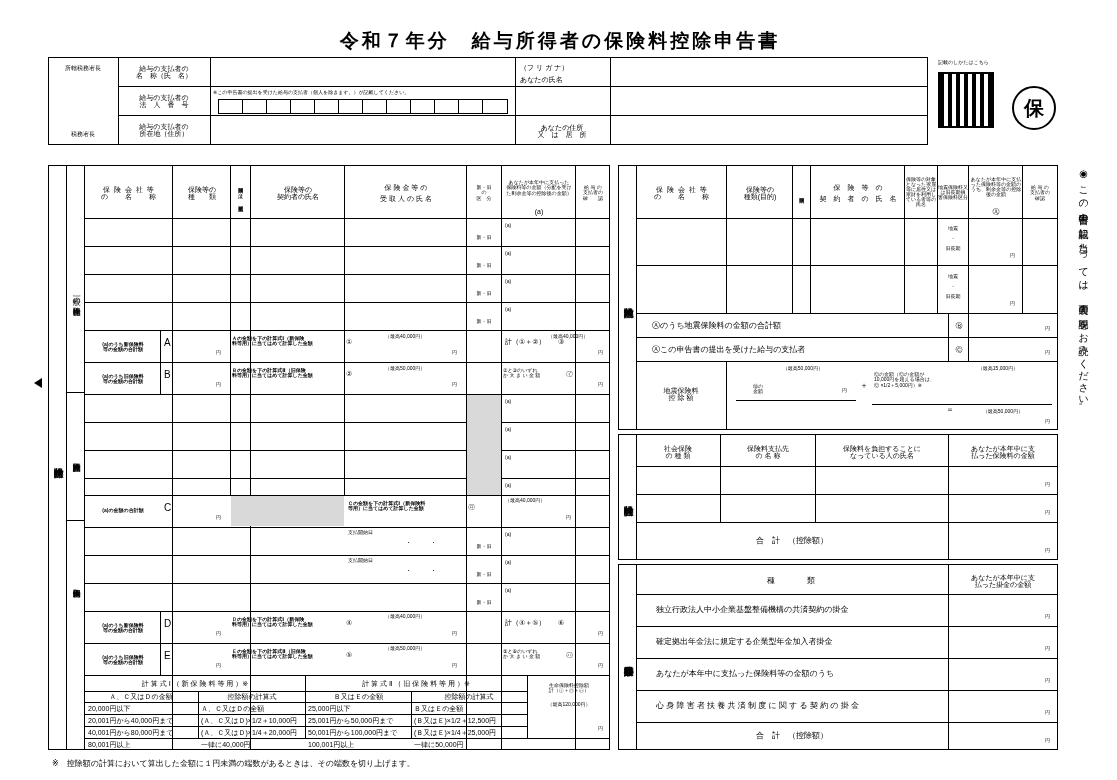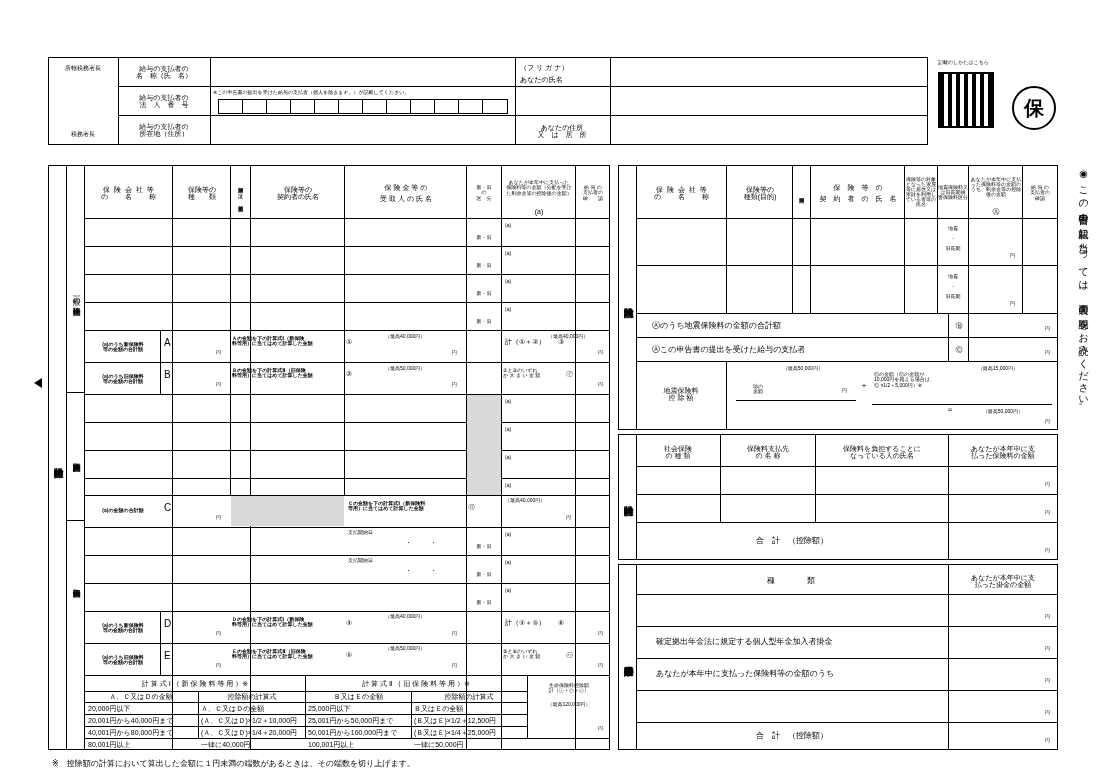--- a/index.html
+++ b/index.html
@@ -18,20 +18,21 @@
   .lg{font-size:10px;}
   .gray{background:#d9d9d9;}
   .title{font-size:19px;font-weight:bold;letter-spacing:3px;}
   .hair{position:absolute;background:#000;}
 </style>
 </head>
 <body>
 
 <div id="page">
 
+  <div class="t title c" style="left:180px;top:28px;width:760px;height:26px;">令和７年分　給与所得者の保険料控除申告書</div>
 
   <div class="bx" style="left:48px;top:57px;width:880px;height:88px;"></div>
 
   <div class="hair" style="left:118px;top:57px;width:1px;height:88px;"></div>
   <div class="t tiny c" style="left:50px;top:62px;width:66px;height:12px;">所轄税務署長</div>
   <div class="t tiny c" style="left:50px;top:128px;width:66px;height:12px;">税務署長</div>
 
   <div class="hair" style="left:210px;top:57px;width:1px;height:88px;"></div>
   <div class="hair" style="left:118px;top:86px;width:92px;height:1px;"></div>
   <div class="hair" style="left:118px;top:115px;width:92px;height:1px;"></div>
@@ -382,22 +383,24 @@
   <div class="hair" style="left:636px;top:626px;width:422px;height:1px;"></div>
   <div class="hair" style="left:636px;top:658px;width:422px;height:1px;"></div>
   <div class="hair" style="left:636px;top:690px;width:422px;height:1px;"></div>
   <div class="hair" style="left:636px;top:722px;width:422px;height:1px;"></div>
   <div class="hair" style="left:948px;top:564px;width:1px;height:186px;"></div>
 
   <div class="t md c" style="left:638px;top:572px;width:308px;height:18px;letter-spacing:2px;">種　　　類</div>
   <div class="t sm c" style="left:950px;top:570px;width:106px;height:22px;white-space:pre-line;">あなたが本年中に支
 払った掛金の金額</div>
 
-  <div class="t md cl" style="left:656px;top:635px;width:290px;height:14px;">確定拠出年金法に規定する個人型年金加入者掛金</div>
+  <div class="t md cl" style="left:656px;top:603px;width:290px;height:14px;">独立行政法人中小企業基盤整備機構の共済契約の掛金</div>
+  <div class="t md cl" style="left:656px;top:635px;width:290px;height:14px;">確定拠出年金法に規定する企業型年金加入者掛金</div>
   <div class="t md cl" style="left:656px;top:667px;width:290px;height:14px;">あなたが本年中に支払った保険料等の金額のうち</div>
+  <div class="t md cl" style="left:656px;top:699px;width:290px;height:14px;">心 身 障 害 者 扶 養 共 済 制 度 に 関 す る 契 約 の 掛 金</div>
   <div class="t md c" style="left:638px;top:729px;width:308px;height:14px;">合　計　（控除額）</div>
 
   <div class="t xtiny" style="left:1045px;top:614px;width:10px;height:9px;">円</div>
   <div class="t xtiny" style="left:1045px;top:646px;width:10px;height:9px;">円</div>
   <div class="t xtiny" style="left:1045px;top:678px;width:10px;height:9px;">円</div>
   <div class="t xtiny" style="left:1045px;top:710px;width:10px;height:9px;">円</div>
   <div class="t xtiny" style="left:1045px;top:738px;width:10px;height:9px;">円</div>
 
   <div class="t md" style="left:52px;top:760px;width:620px;height:12px;">※　控除額の計算において算出した金額に１円未満の端数があるときは、その端数を切り上げます。</div>
 

